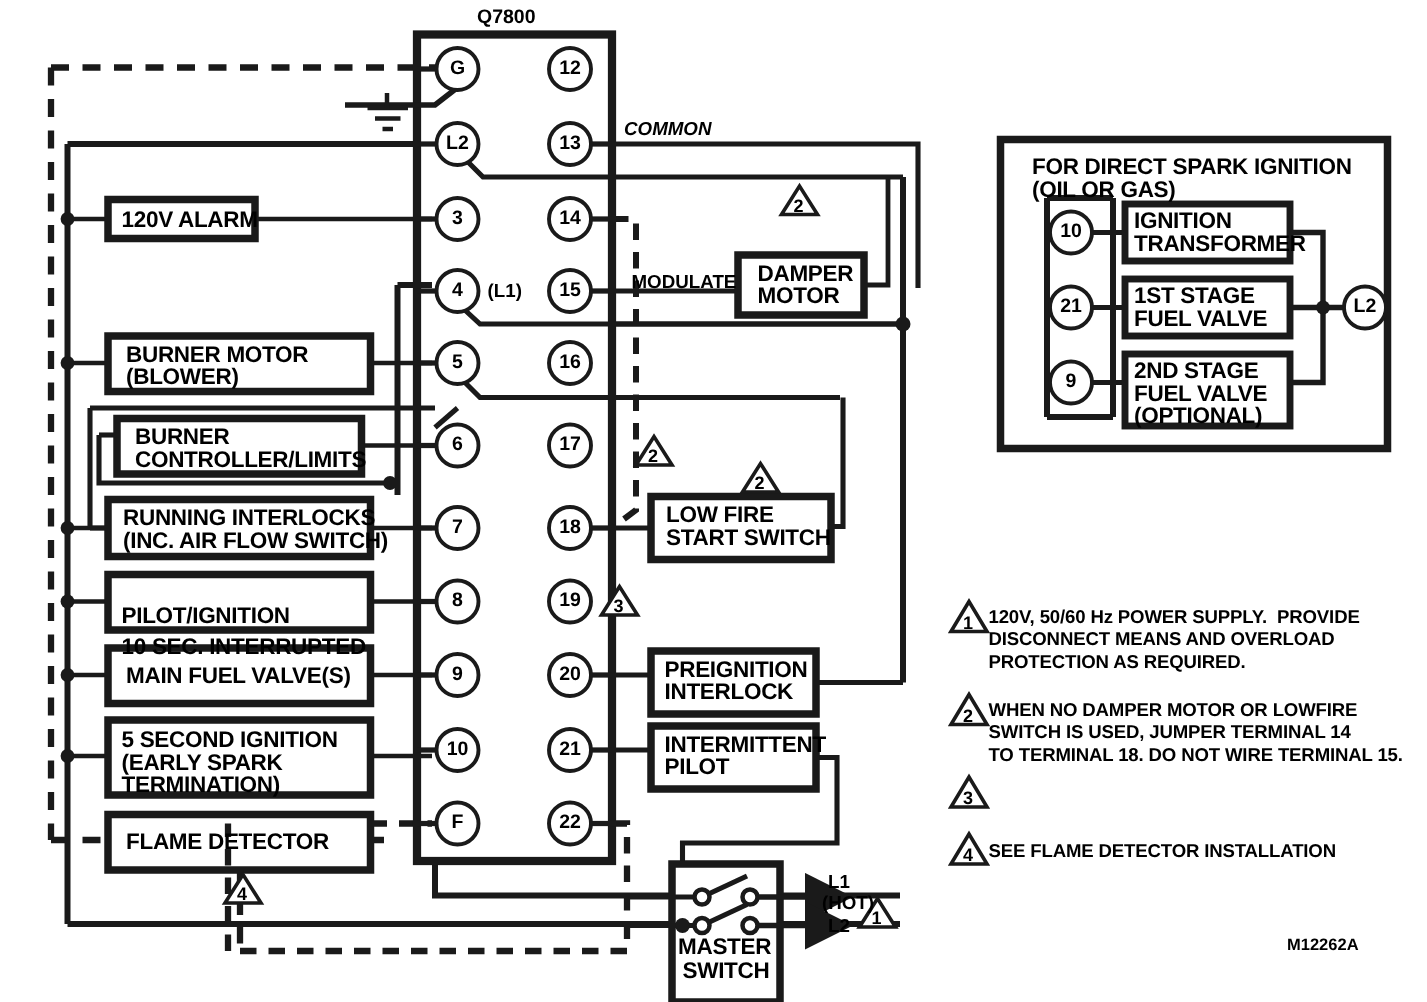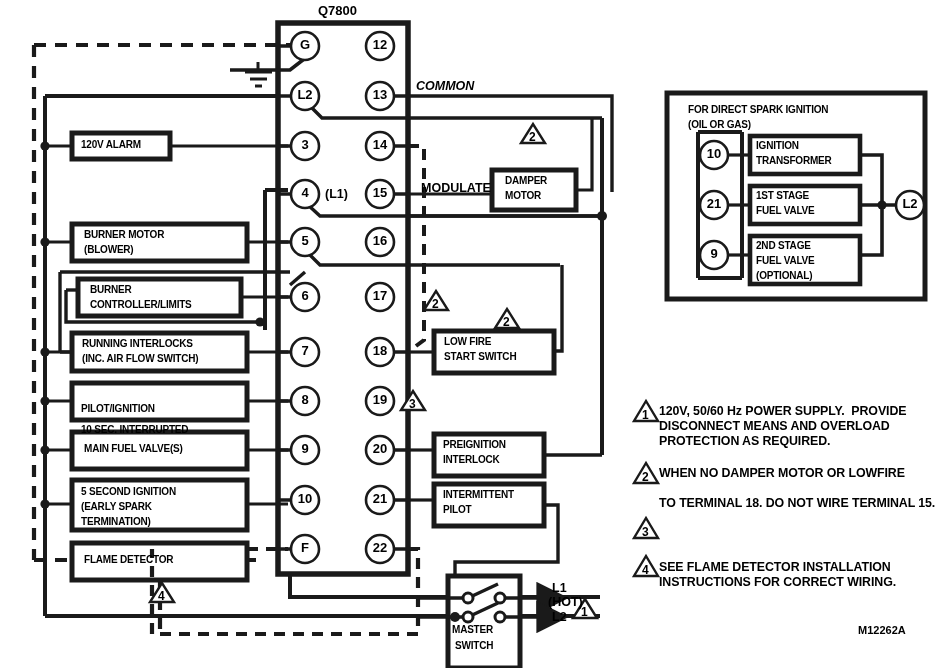--- a/index.html
+++ b/index.html
@@ -1,21 +1,21 @@
 <!DOCTYPE html>
 <html><head>
 <meta charset="utf-8">
 <style>
   html,body{margin:0;padding:0;background:#ffffff;}
   body{width:951px;height:668px;overflow:hidden;
        font-family:"Liberation Sans","DejaVu Sans",sans-serif;}
   #stage{position:relative;width:951px;height:668px;background:#fff;}
   #stage svg{position:absolute;left:0;top:0;}
   .lbl{position:absolute;color:#000;line-height:1.12;white-space:pre;}
-  .box-lbl{font-size:10px;font-weight:700;letter-spacing:-0.2px;}
+  .box-lbl{font-size:15px;font-weight:700;letter-spacing:-0.2px;}
   .term-lbl{font-size:13px;font-weight:700;text-align:center;}
   .note-txt{font-size:12.4px;font-weight:700;line-height:1.22;letter-spacing:-0.1px;}
   .note-num{font-size:12px;font-weight:700;}
   .wire-lbl{font-size:12.5px;font-weight:700;}
   .tiny{font-size:11px;font-weight:700;}
 </style>
 </head>
 <body>
 
 <div id="stage">
@@ -403,23 +403,23 @@
   <div class="lbl box-lbl" style="left:756px;top:255px;">FUEL VALVE</div>
   <div class="lbl box-lbl" style="left:756px;top:270px;">(OPTIONAL)</div>
 
   <div class="lbl note-num" style="left:642px;top:409px;">1</div>
   <div class="lbl note-txt" style="left:659px;top:404px;">120V, 50/60 Hz POWER SUPPLY.  PROVIDE</div>
   <div class="lbl note-txt" style="left:659px;top:419px;">DISCONNECT MEANS AND OVERLOAD</div>
   <div class="lbl note-txt" style="left:659px;top:434px;">PROTECTION AS REQUIRED.</div>
 
   <div class="lbl note-num" style="left:642px;top:471px;">2</div>
   <div class="lbl note-txt" style="left:659px;top:466px;">WHEN NO DAMPER MOTOR OR LOWFIRE</div>
+  <div class="lbl note-txt" style="left:659px;top:481px;">SWITCH IS USED, JUMPER TERMINAL 14</div>
   <div class="lbl note-txt" style="left:659px;top:496px;">TO TERMINAL 18. DO NOT WIRE TERMINAL 15.</div>
 
   <div class="lbl note-num" style="left:642px;top:526px;">3</div>
 
   <div class="lbl note-num" style="left:642px;top:564px;">4</div>
   <div class="lbl note-txt" style="left:659px;top:560px;">SEE FLAME DETECTOR INSTALLATION</div>
-  <div class="lbl note-txt" style="left:659px;top:575px;">INSTRUCTIONS FOR CORRECT WIRING.</div>
 
   <div class="lbl tiny" style="left:858px;top:624px;">M12262A</div>
 
 </div>
 
 </body></html>

